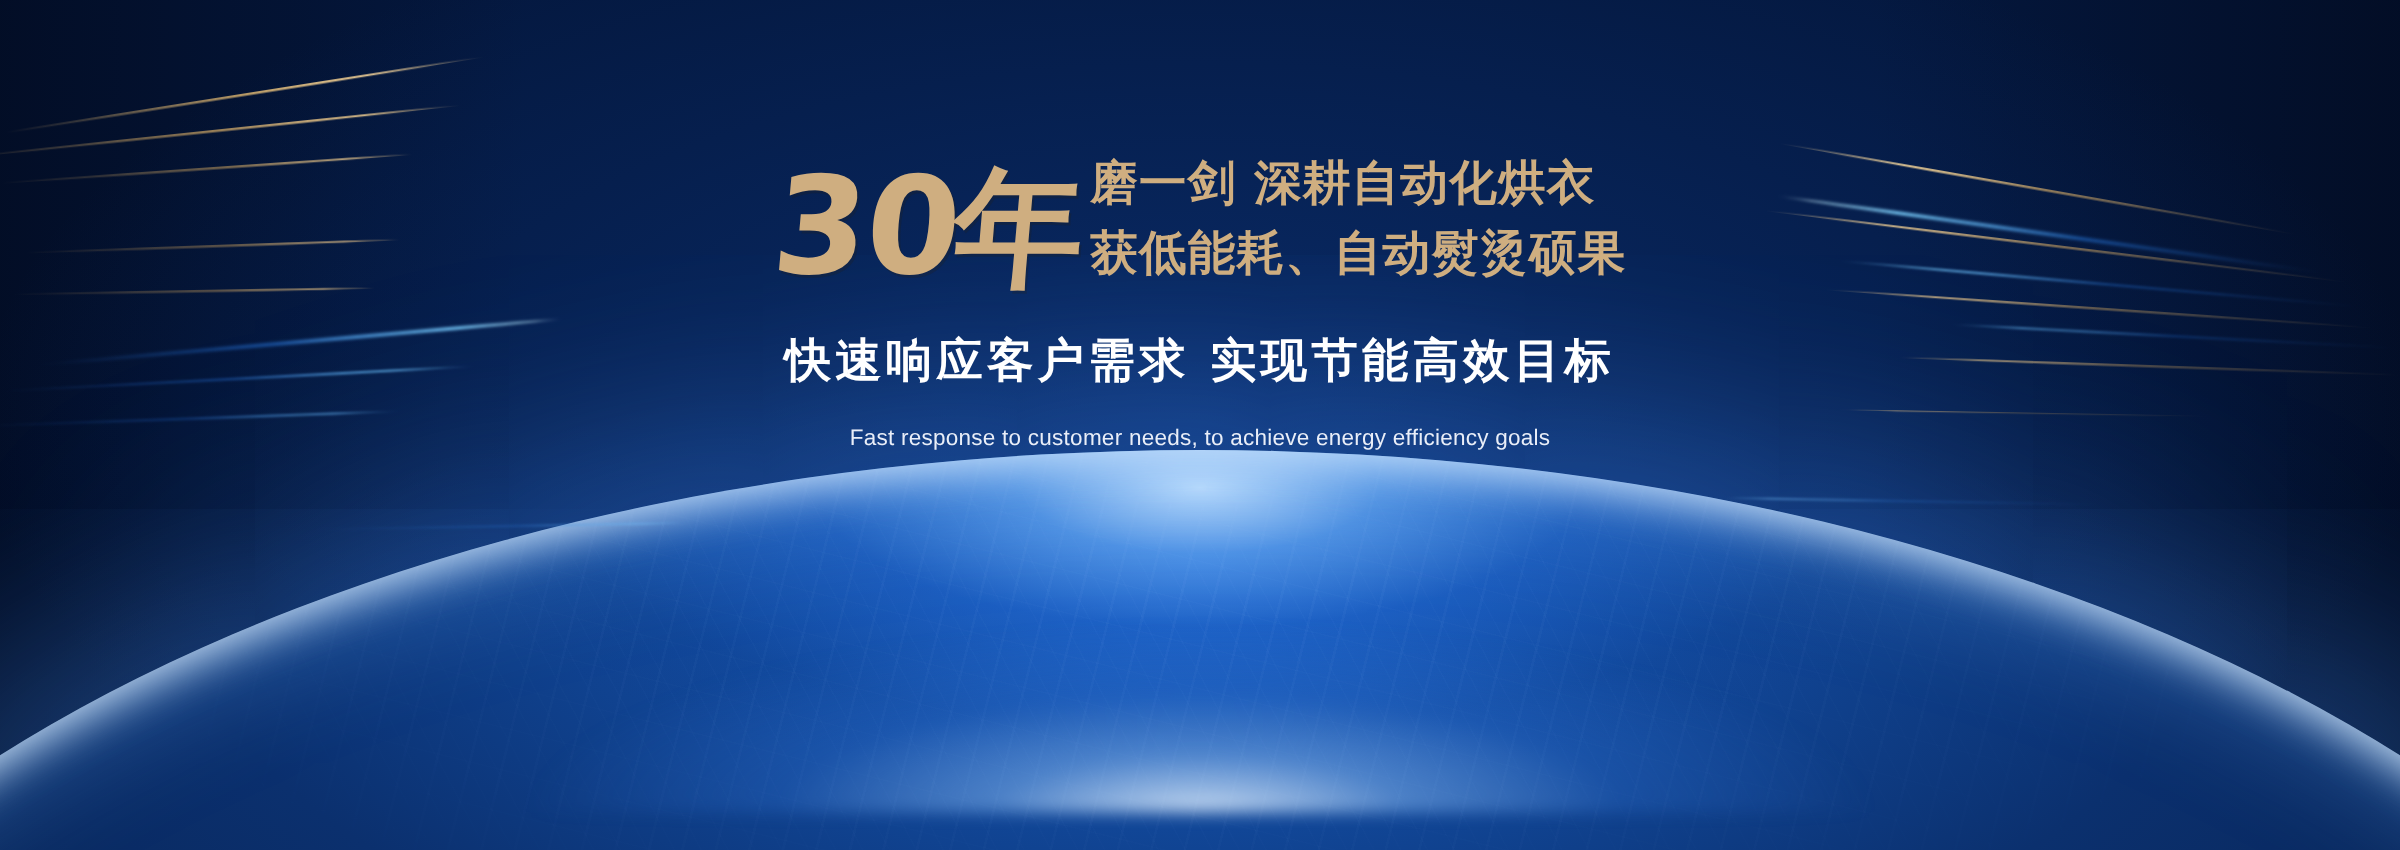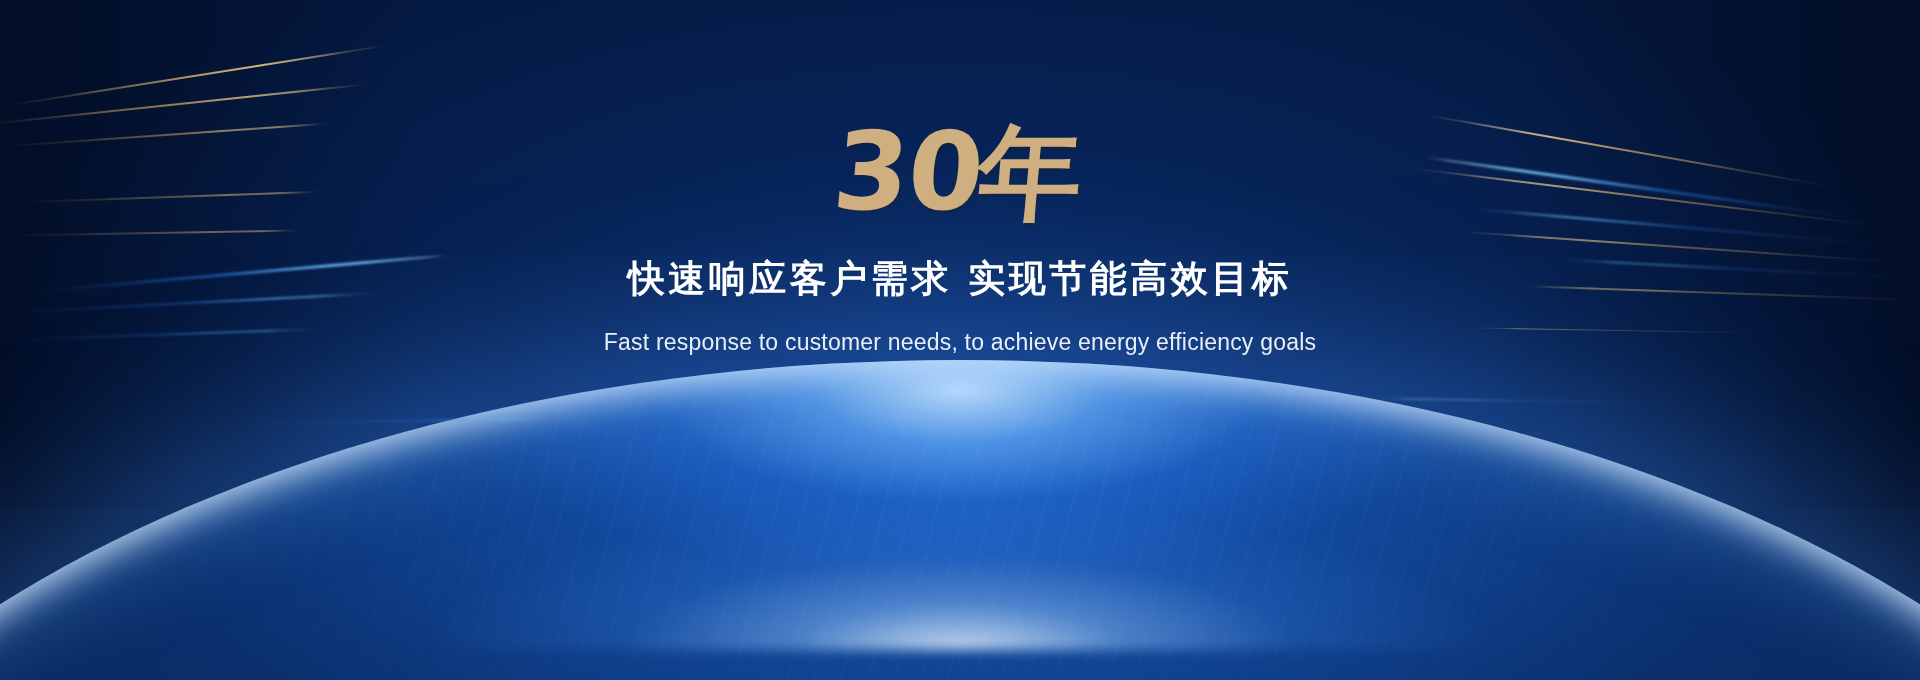--- a/index.html
+++ b/index.html
@@ -222,21 +222,21 @@
     line-height: 1.25;
     color: #ffffff;
     letter-spacing: 3.5px;
     margin-top: 30px;
     text-align: center;
   }
 
   .en-line {
     font-family: "Liberation Sans", sans-serif;
     font-weight: 400;
-    font-size: 23px;
+    font-size: 18px;
     line-height: 1.3;
     color: #e9eef8;
     letter-spacing: .2px;
     margin-top: 26px;
     text-align: center;
   }
 
   .center-block { text-align: center; }
 </style>
 </head>
@@ -271,20 +271,24 @@
     <span class="streak c6"></span>
     <span class="streak c7"></span>
     <span class="streak c8"></span>
   </div>
 
   <div class="content">
 
     <div class="headline-rows">
       <div class="row-top">
         <div class="years"><span>30</span><span class="nian">年</span></div>
+        <div class="gold-lines">
+          <div class="gold-line">磨一剑  深耕自动化烘衣</div>
+          <div class="gold-line">获低能耗、自动熨烫硕果</div>
+        </div>
       </div>
     </div>
 
     <div class="center-block">
       <div class="white-line">快速响应客户需求 实现节能高效目标</div>
       <div class="en-line">Fast response to customer needs, to achieve energy efficiency goals</div>
     </div>
 
   </div>
 </div>

